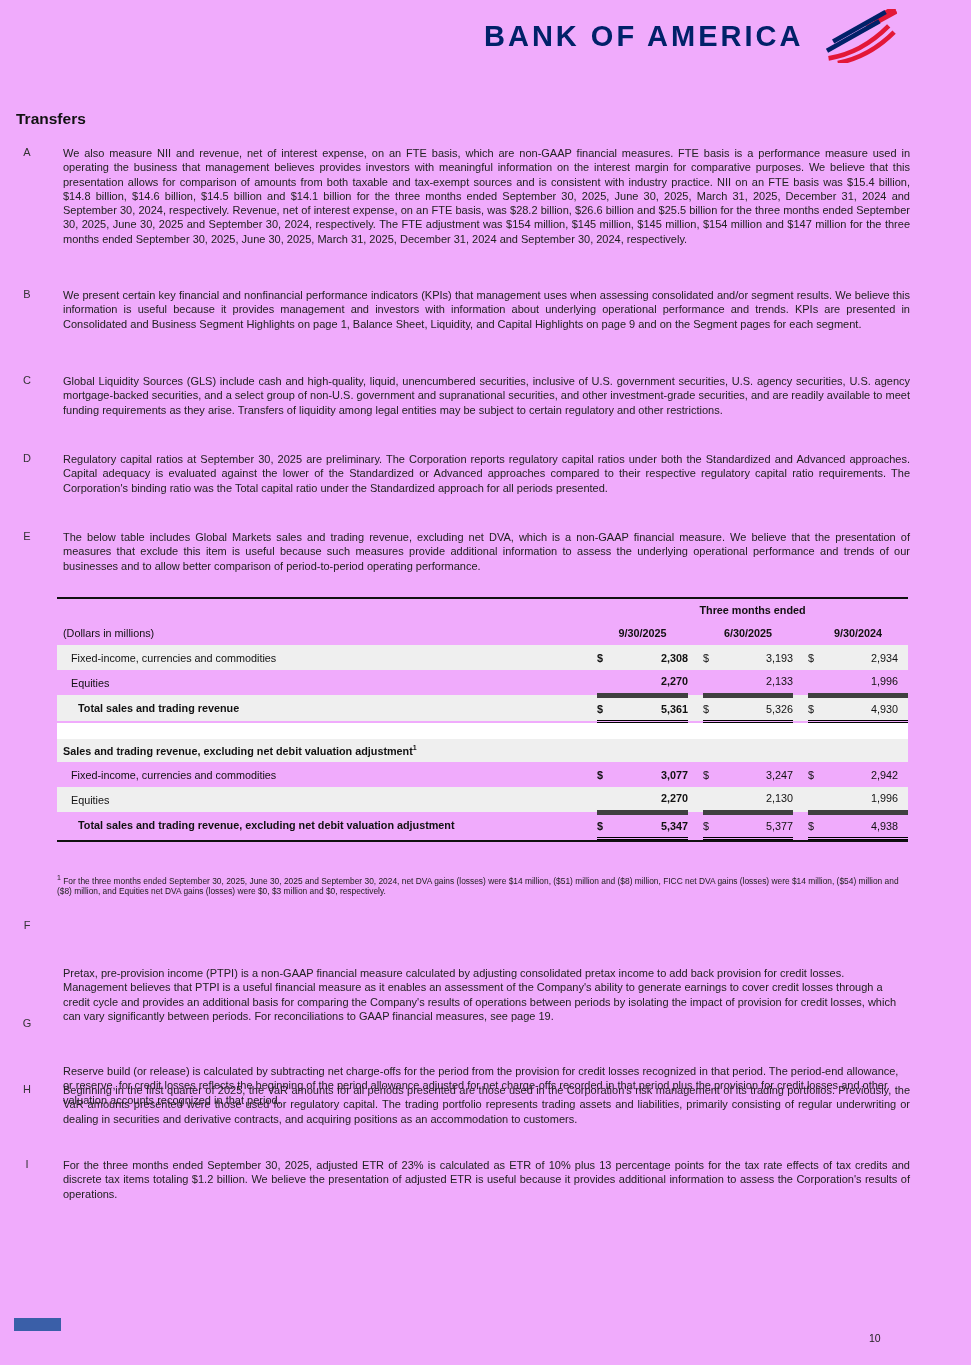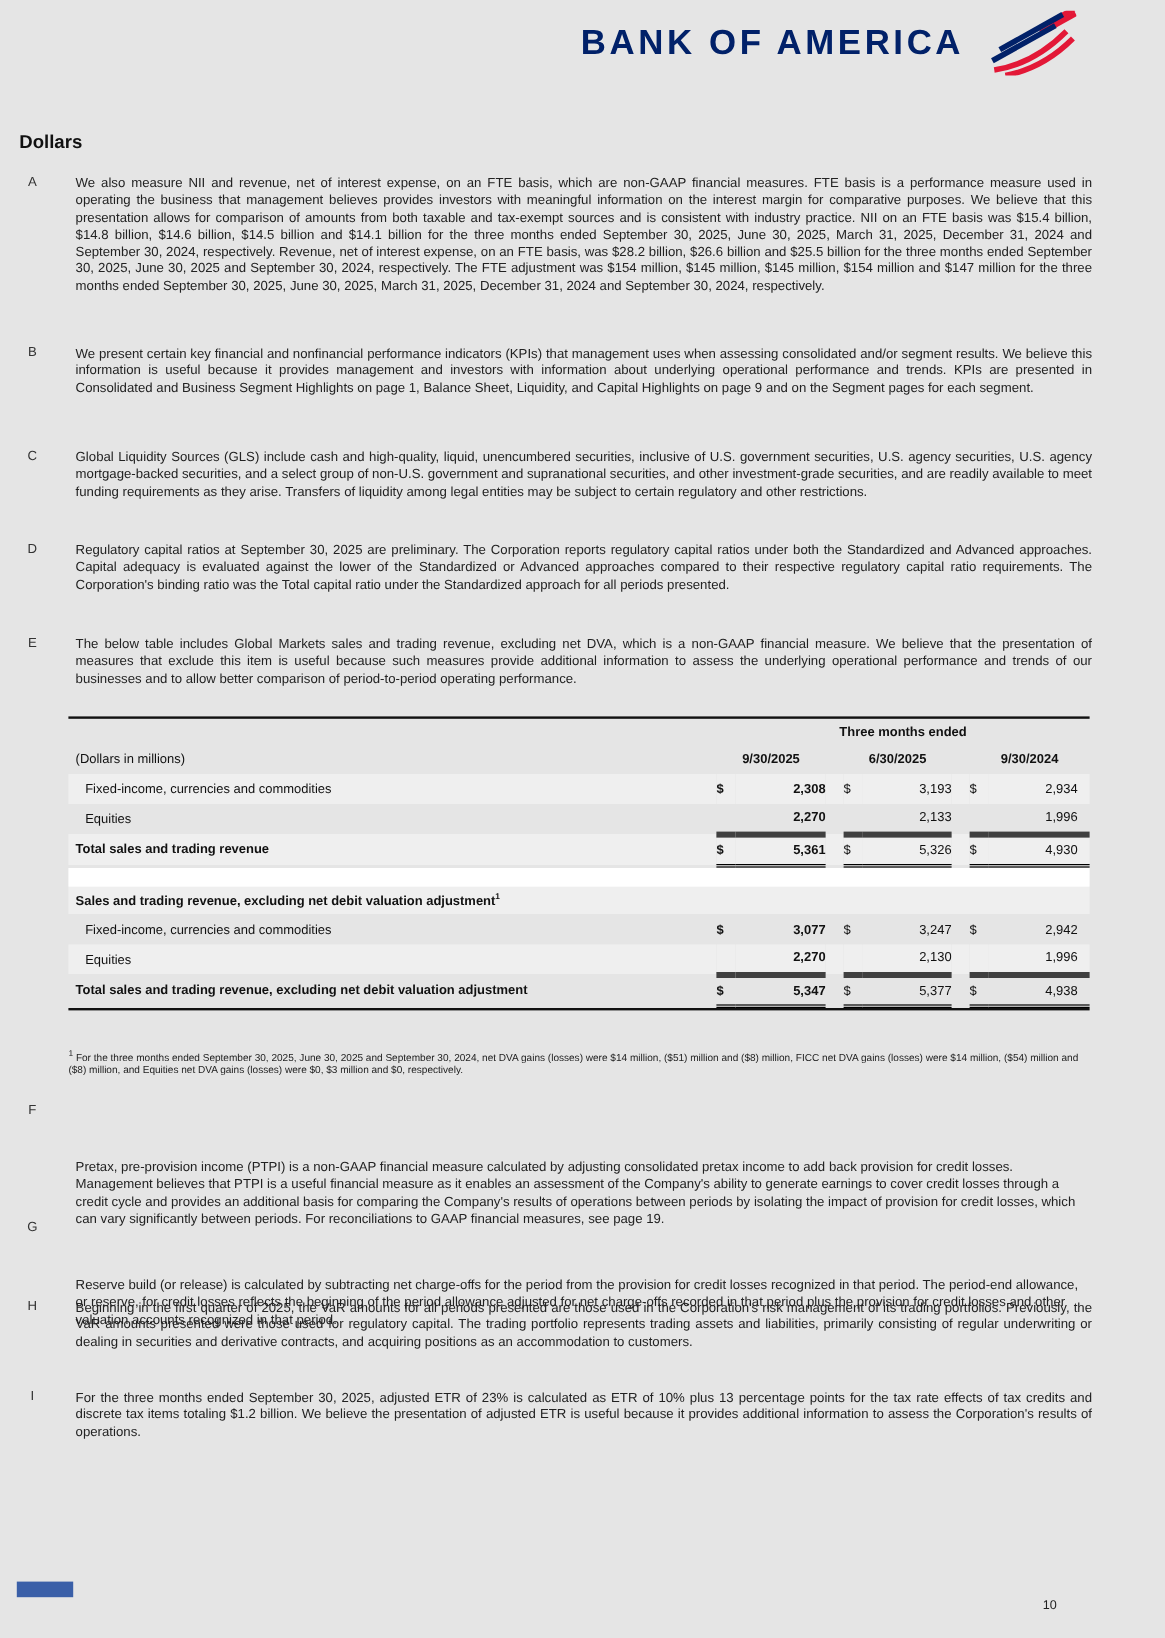--- a/index.html
+++ b/index.html
@@ -1,18 +1,18 @@
 <!DOCTYPE html>
 <html><head>
 <meta charset="utf-8">
 <style>
   * { margin:0; padding:0; box-sizing:border-box; }
   body { background:#ffffff; }
   .page {
-    position:relative; width:971px; height:1365px; background:#e5e5e5;
+    position:relative; width:971px; height:1365px; background:#f0abfc;
     font-family:"Liberation Sans", sans-serif; color:#1f1f1f; overflow:hidden;
   }
   
   .logo { position:absolute; top:9px; left:484px; display:flex; align-items:center; gap:8px; }
   .logo-text { font-size:29px; font-weight:700; letter-spacing:3px; color:#012169; white-space:nowrap; }
   .flag { width:86px; height:54px; }
   
   .page-title { position:absolute; left:16px; top:110px; font-size:15.5px; font-weight:700; color:#111; }
   
   .endnote { position:absolute; left:18px; width:893px; }
@@ -26,21 +26,21 @@
   td { font-size:10.8px; color:#111; vertical-align:middle; padding:0; overflow:hidden; white-space:nowrap; }
   tr.span-row td { height:21px; }
   .span-head { text-align:center; font-weight:700; }
   tr.dates-row td { height:25px; }
   .dollars-label { padding-left:6px; font-weight:400; }
   .date { text-align:center; font-weight:700; }
   tr.sec-head td { height:25px; font-weight:700; padding-left:6px; }
   tr.sec-head2 td { height:23px; font-weight:700; padding-left:6px; }
   tr.data td { height:25px; }
   tr.total td { height:26px; }
-  .lbl { padding-left:6px; }
+  .lbl { padding-left:21px; }
   .indent { padding-left:14px; }
   .d { text-align:left; }
   .v { text-align:right; }
   .v.last { padding-right:10px; }
   .b { font-weight:700; }
   .u { border-bottom:5px solid #404040; }
   .dd { border-bottom:3px double #000; }
   tr.stripe td { background:#efefef; }
   tr.spacer td { height:18px; background:#ffffff; }
   sup { font-size:7px; vertical-align:super; line-height:0; }
@@ -66,21 +66,21 @@
         <line x1="28" y1="42" x2="96" y2="4"></line>
         <line x1="20" y1="54" x2="88" y2="16"></line>
       </g>
       <g stroke="#e31837" stroke-width="6" fill="none">
         <path d="M22,64 C48,60 76,46 100,22"></path>
         <path d="M34,70 C60,65 86,51 107,30"></path>
       </g>
     </svg>
   </div>
 
-  <div class="page-title">Dollars</div>
+  <div class="page-title">Transfers</div>
 
   <div class="endnote justify" style="top:146px">
     <span class="letter">A</span>
     <div class="etext">We also measure NII and revenue, net of interest expense, on an FTE basis, which are non-GAAP financial measures. FTE basis is a performance measure used in operating the business that management believes provides investors with meaningful information on the interest margin for comparative purposes. We believe that this presentation allows for comparison of amounts from both taxable and tax-exempt sources and is consistent with industry practice. NII on an FTE basis was $15.4 billion, $14.8 billion, $14.6 billion, $14.5 billion and $14.1 billion for the three months ended September 30, 2025, June 30, 2025, March 31, 2025, December 31, 2024 and September 30, 2024, respectively. Revenue, net of interest expense, on an FTE basis, was $28.2 billion, $26.6 billion and $25.5 billion for the three months ended September 30, 2025, June 30, 2025 and September 30, 2024, respectively. The FTE adjustment was $154 million, $145 million, $145 million, $154 million and $147 million for the three months ended September 30, 2025, June 30, 2025, March 31, 2025, December 31, 2024 and September 30, 2024, respectively.</div>
   </div>
   <div class="endnote justify" style="top:288px">
     <span class="letter">B</span>
     <div class="etext">We present certain key financial and nonfinancial performance indicators (KPIs) that management uses when assessing consolidated and/or segment results. We believe this information is useful because it provides management and investors with information about underlying operational performance and trends. KPIs are presented in Consolidated and Business Segment Highlights on page 1, Balance Sheet, Liquidity, and Capital Highlights on page 9 and on the Segment pages for each segment.</div>
   </div>
   <div class="endnote justify" style="top:374px">

